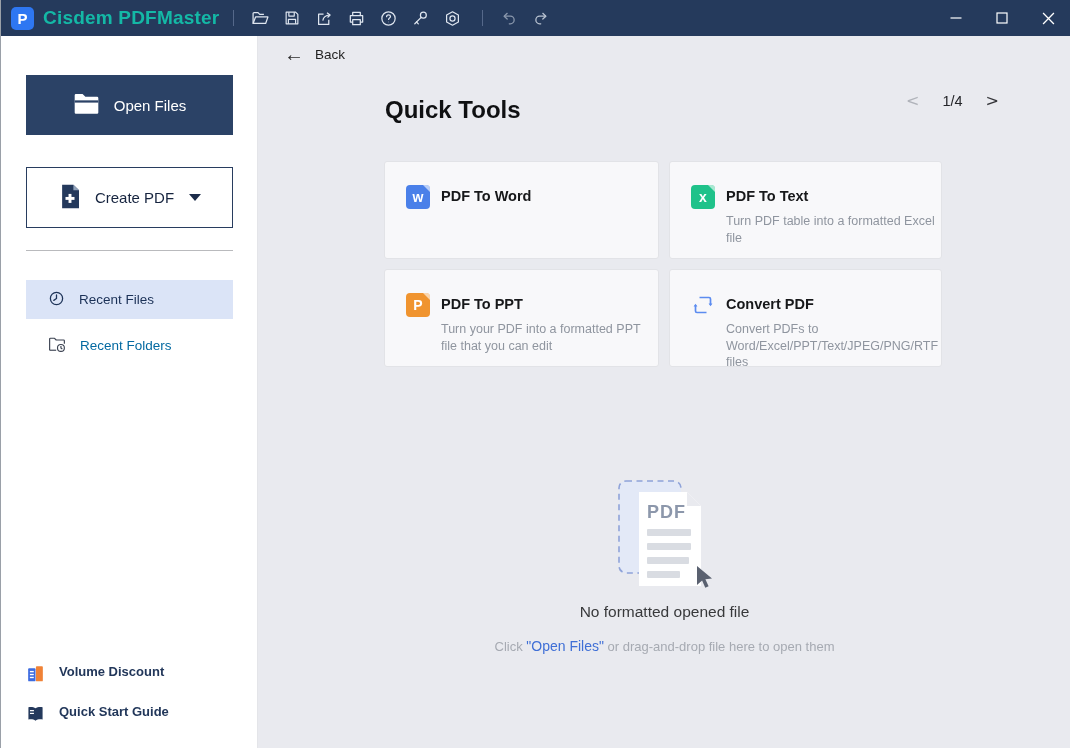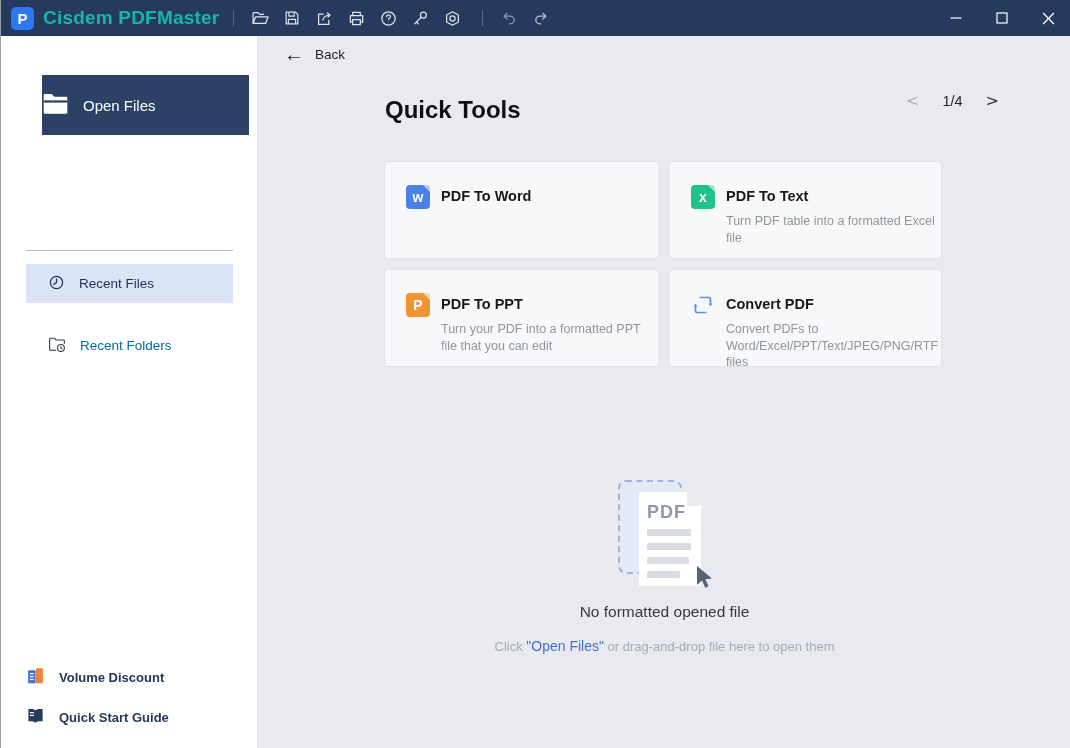--- a/index.html
+++ b/index.html
@@ -12,27 +12,27 @@
   .apptitle { margin-left:9px; font-size:19px; font-weight:600; color:#14b8a6; letter-spacing:.2px; }
   .tb-sep { width:1px; height:16px; background:#55688a; margin:0 10px 0 14px; }
   .tb-btn { width:32px; height:28px; display:flex; align-items:center; justify-content:center; color:#dfe6f0; cursor:default; }
   .tb-btn svg { display:block; }
   .tb-btn.dim55 { opacity:.55; } .tb-btn.dim80 { opacity:.8; }
   .win-controls { position:absolute; right:0; top:0; height:36px; display:flex; }
   .win-btn { width:46px; height:36px; display:flex; align-items:center; justify-content:center; color:#fff; }
 
   
   .sidebar { position:absolute; left:0; top:36px; width:257px; height:712px; background:#ffffff; border-right:1px solid #e4e5e9; }
-  .open-files-btn { position:absolute; left:25px; top:39px; width:207px; height:60px; background:#2b4266; display:flex; align-items:center; justify-content:flex-start; gap:14px; color:#fff; font-size:15px; cursor:pointer;margin-left:16px; }
+  .open-files-btn { position:absolute; left:25px; top:39px; width:207px; height:60px; background:#2b4266; display:flex; align-items:center; justify-content:center; gap:14px; color:#fff; font-size:15px; cursor:pointer; }
   .create-pdf-btn { position:absolute; left:25px; top:131px; width:207px; height:61px; background:#fff; border:1px solid #283d5f; display:flex; align-items:center; justify-content:center; gap:13px; color:#16243f; font-size:15px; cursor:pointer; }
   .caret-down { width:0; height:0; border-left:6px solid transparent; border-right:6px solid transparent; border-top:7px solid #1c2c4a; margin-left:2px; }
   .side-divider { position:absolute; left:25px; top:214px; width:207px; height:1px; background:#b9babd; }
   .side-item { position:absolute; left:25px; width:207px; height:39px; display:flex; align-items:center; gap:14px; padding-left:22px; font-size:13.5px; color:#0369a1; cursor:pointer; }
   .side-item.selected { background:#dbe4f7; color:#1b3157; }
-  .side-foot { position:absolute; left:25px; width:220px; height:26px; display:flex; align-items:center; gap:14px; font-size:13px; color:#22375a; font-weight:600; cursor:pointer; }
+  .side-foot { position:absolute; left:25px; width:220px; height:26px; display:flex; align-items:flex-start; gap:14px; font-size:13px; color:#22375a; font-weight:600; cursor:pointer; }
 
   
   .main { position:absolute; left:257px; top:36px; width:813px; height:712px; background:#e9eaef; }
   .back-row { position:absolute; left:26px; top:8px; display:flex; align-items:center; gap:11px; cursor:pointer; color:#222; }
   .back-arrow { font-size:20px; line-height:20px; color:#2a2a2a; }
   .back-label { font-size:13.5px; color:#1f1f1f; }
   .page-title { position:absolute; left:127px; top:60px; font-size:24px; font-weight:700; color:#0f1012; }
   .pagination { position:absolute; right:72px; top:57px; display:flex; align-items:center; gap:23px; }
   .pag-chevron { font-size:16px; line-height:16px; cursor:pointer; font-family:"DejaVu Sans", sans-serif; }
   .pag-prev { color:#b0b3ba; }
@@ -152,24 +152,36 @@
     <div class="open-files-btn">
       <span>
         <svg width="27" height="23" viewBox="0 0 24 20">
           <path d="M1.5 18 V2.6 a1.1 1.1 0 0 1 1.1-1.1 h5.9 l2.5 2.6 h10.4 a1.1 1.1 0 0 1 1.1 1.1 V18 a1.1 1.1 0 0 1 -1.1 1.1 H2.6 A1.1 1.1 0 0 1 1.5 18 Z" fill="#fff"></path>
           <rect x="1.5" y="7.2" width="21" height="2" fill="#2b4266"></rect>
         </svg>
       </span>
       <span>Open Files</span>
     </div>
 
+    <div class="create-pdf-btn">
+      <span>
+        <svg width="24" height="27" viewBox="0 0 20 24">
+          <path d="M3 1.5 h10 l5 5 V22.5 H3 Z" fill="#24395c"></path>
+          <path d="M13 1.5 l5 5 h-5 Z" fill="#90a1b9"></path>
+          <rect x="6" y="12.4" width="8" height="2.6" fill="#fff"></rect>
+          <rect x="8.7" y="9.7" width="2.6" height="8" fill="#fff"></rect>
+        </svg>
+      </span>
+      <span>Create PDF</span>
+      <span class="caret-down"></span>
+    </div>
 
     <div class="side-divider"></div>
 
-    <div class="side-item selected" style="top:228px;">
+    <div class="side-item selected" style="top:244px;">
       <span>
         <svg width="17" height="17" viewBox="0 0 20 20" fill="none" stroke="#1d3358" stroke-width="1.5" stroke-linecap="round">
           <circle cx="10" cy="10" r="7.2"></circle>
           <path d="M10 5.8 V10 L6.8 12.2"></path>
         </svg>
       </span>
       <span>Recent Files</span>
     </div>
 
     <div class="side-item" style="top:290px;">

